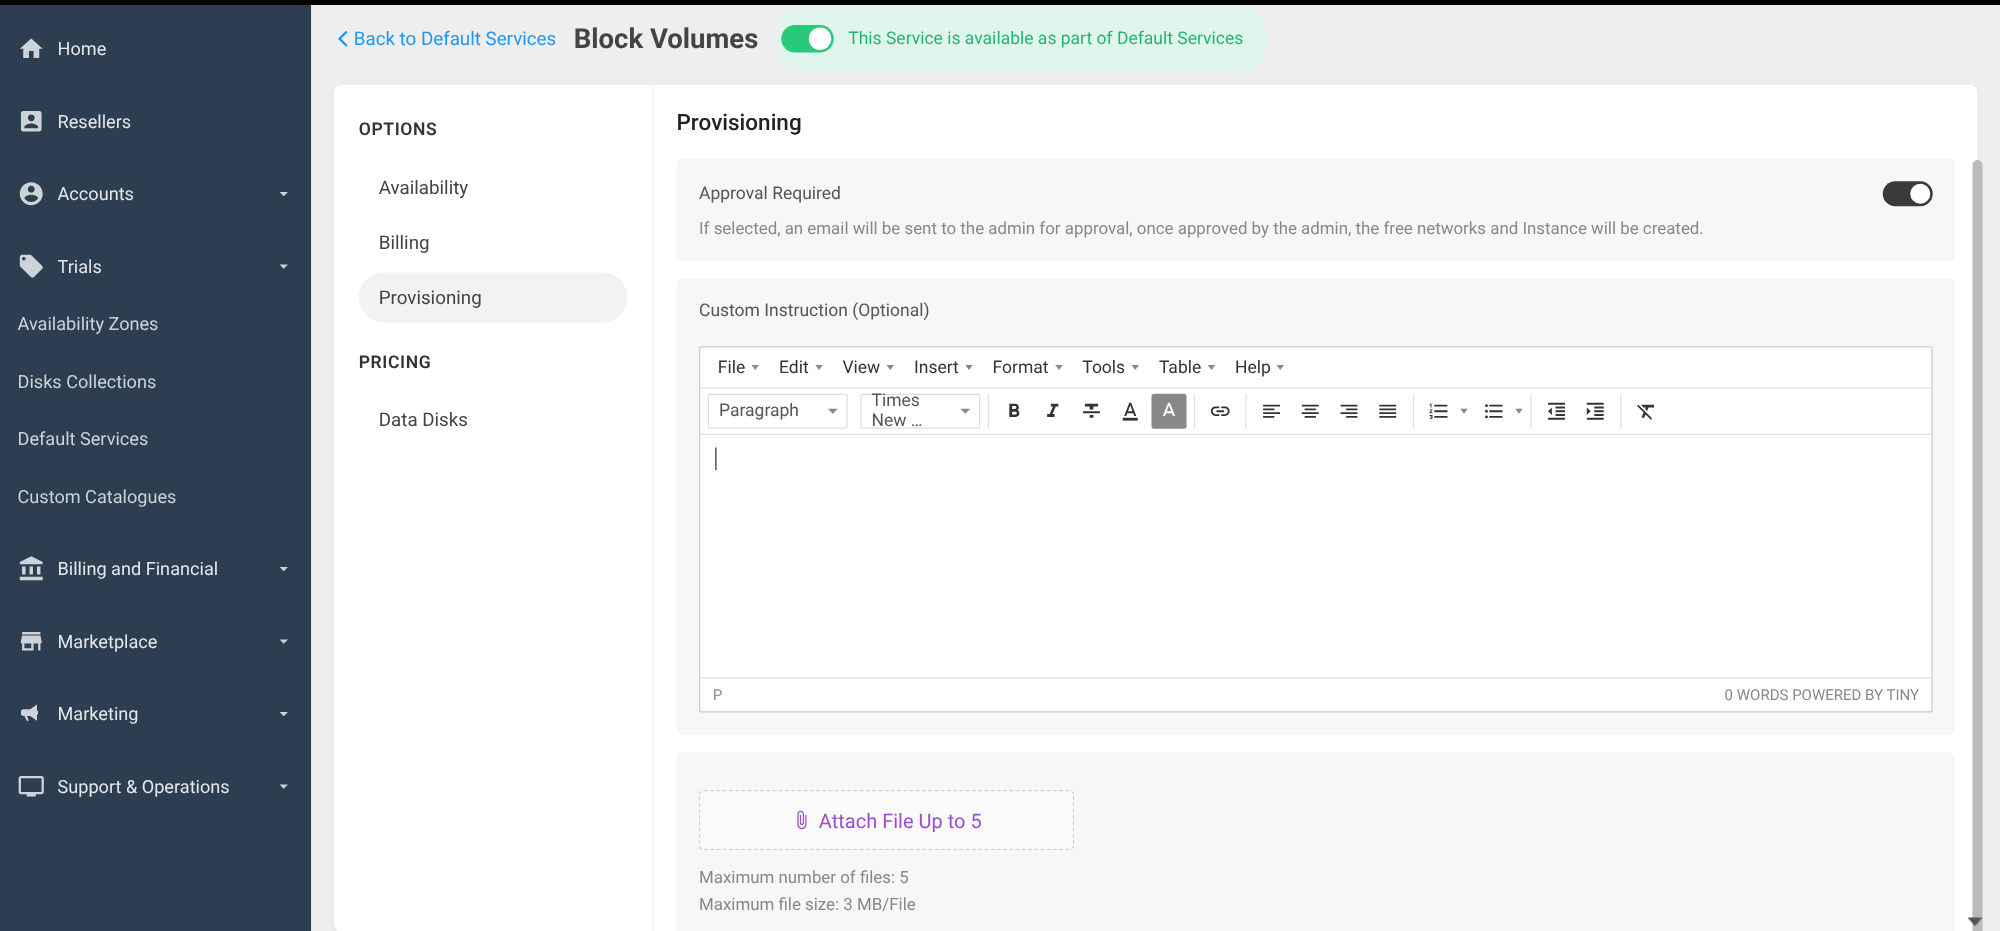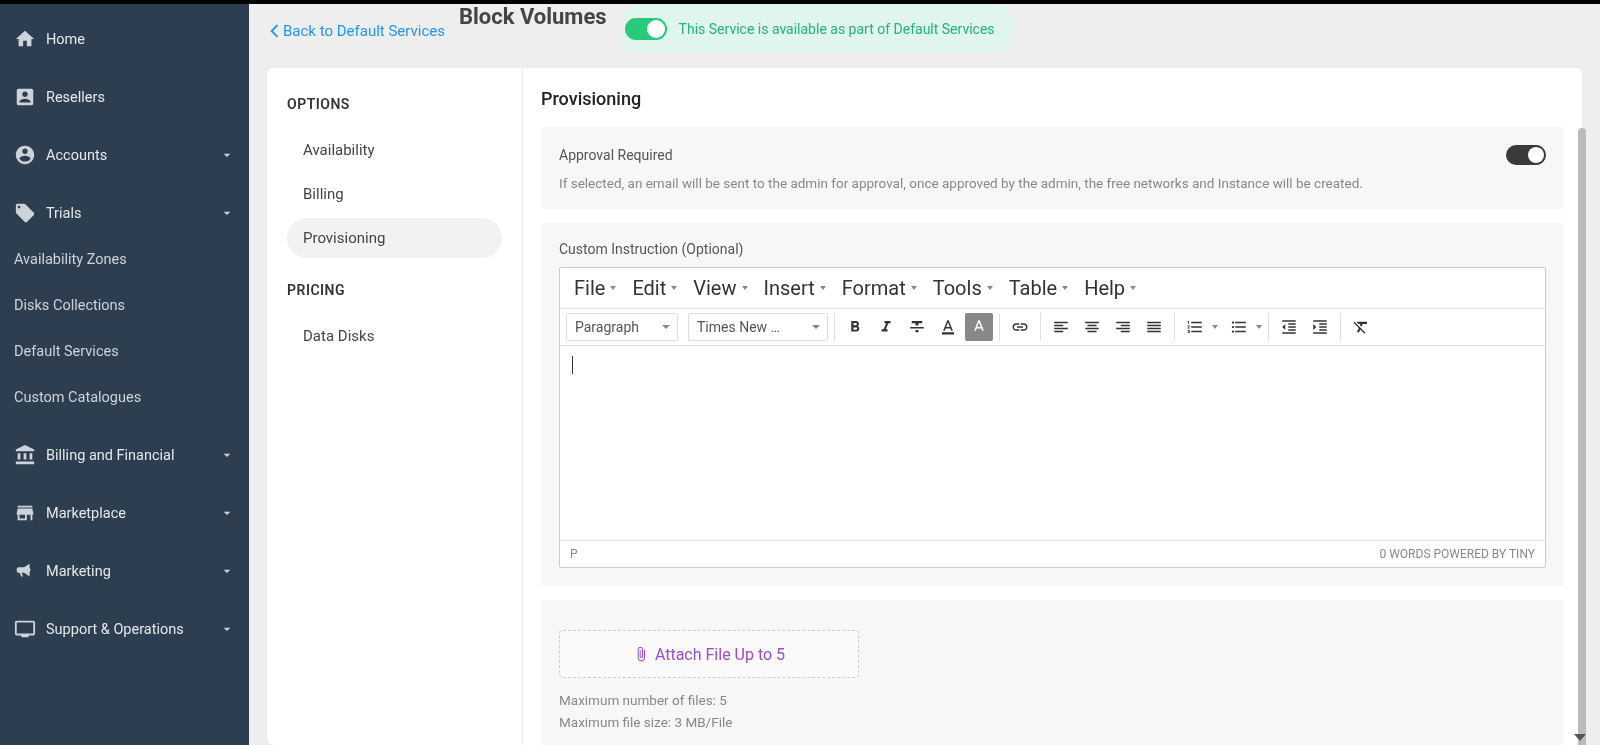--- a/index.html
+++ b/index.html
@@ -18,21 +18,21 @@
 .side-icon svg { width: 100%; height: 100%; fill: #cdd3d9; }
 .side-label { flex: 1; color: #e5e8eb; }
 .chev { width: 16px; height: 16px; }
 .chev svg { fill: #cdd3d9; width: 100%; height: 100%; }
 .side-sub { padding-left: 14px; height: 46px; display: flex; align-items: center; cursor: pointer; color: #cdd3d9; }
 
 
 .main { flex: 1; display: flex; flex-direction: column; background: #eeeeee; height: 100%; padding-top: 4px; }
 
 
-.header { height: 54px; display: flex; padding: 0 20px; gap: 14px; }
+.header { height: 54px; display: flex; align-items: center; padding: 0 20px; gap: 14px; }
 .back-link { color: #2196f3; font-size: 15px; text-decoration: none; display: flex; align-items: center; gap: 4px; cursor: pointer; }
 .back-link svg { width: 10px; height: 14px; fill: #2196f3; }
 .page-title { color: #444; font-size: 22px; font-weight: 700; }
 .service-badge { background: #dff5ed; border-radius: 17px; height: 49px; display: flex; align-items: center; padding: 0 18px 0 4px; gap: 12px; }
 .badge-toggle { width: 42px; height: 22px; background: #28c97b; border-radius: 11px; position: relative; cursor: pointer; }
 .badge-toggle::after { content: ""; position: absolute; width: 18px; height: 18px; background: white; border-radius: 50%; top: 2px; right: 2px; }
 .badge-text { color: #22b573; font-size: 14px; }
 
 
 .content-wrap { flex: 1; padding: 10px 18px 0 18px; display: flex; gap: 0; overflow: hidden; position: relative; }
@@ -48,30 +48,30 @@
 .prov-title { font-size: 18px; color: #222; margin-bottom: 18px; font-weight: 500; }
 
 .section { background: #f7f7f7; border-radius: 4px; padding: 18px 18px; margin-bottom: 14px; }
 .section-row { display: flex; justify-content: space-between; align-items: center; }
 .section-label { color: #555; font-size: 14px; }
 .section-help { color: #888; font-size: 13.5px; margin-top: 10px; }
 
 .dark-toggle { width: 40px; height: 20px; background: #3a3a3a; border-radius: 10px; position: relative; cursor: pointer; }
 .dark-toggle::after { content: ""; position: absolute; width: 16px; height: 16px; background: white; border-radius: 50%; top: 2px; right: 2px; }
 
-.editor-label { color: #555; font-size: 14px; margin-bottom: 10px; }
+.editor-label { color: #555; font-size: 14px; margin-bottom: 20px; }
 .editor { border: 1px solid #ccc; background: white; border-radius: 2px; }
 .editor-menubar { display: flex; border-bottom: 1px solid #e0e0e0; padding: 2px 6px; }
-.editor-menu { padding: 6px 8px; font-size: 20px; color: #333; display: flex; align-items: center; gap: 3px; cursor: pointer; }
+.editor-menu { padding: 6px 8px; font-size: 14px; color: #333; display: flex; align-items: center; gap: 3px; cursor: pointer; }
 .editor-menu::after { content: ""; width: 0; height: 0; border-left: 3px solid transparent; border-right: 3px solid transparent; border-top: 4px solid #888; margin-left: 2px; }
 
 .editor-toolbar { display: flex; align-items: center; border-bottom: 1px solid #e0e0e0; padding: 4px 6px; gap: 2px; }
 .tool-select { height: 28px; border: 1px solid #ddd; background: white; padding: 0 22px 0 8px; font-size: 14px; color: #555; position: relative; display: flex; align-items: center; cursor: pointer; border-radius: 2px; }
 .tool-select.paragraph { width: 112px; }
-.tool-select.font { width: 140px; }
+.tool-select.font { width: 96px; }
 .tool-select::after { content: ""; position: absolute; right: 7px; top: 50%; transform: translateY(-50%); width: 0; height: 0; border-left: 4px solid transparent; border-right: 4px solid transparent; border-top: 4px solid #888; }
 .tool-group { display: flex; border-left: 1px solid #e0e0e0; padding-left: 6px; margin-left: 4px; gap: 3px; }
 .tool-btn { width: 28px; height: 28px; display: flex; align-items: center; justify-content: center; cursor: pointer; border-radius: 2px; color: #333; }
 .tool-btn svg { width: 18px; height: 18px; fill: currentColor; }
 .tool-btn.highlighted { background: #888; color: white; }
 
 .editor-body { min-height: 194px; padding: 10px 12px; font-family: "Times New Roman", serif; font-size: 15px; }
 .editor-cursor { width: 1px; height: 18px; background: #333; }
 .editor-status { display: flex; justify-content: space-between; padding: 6px 10px; border-top: 1px solid #e0e0e0; font-size: 12px; color: #888; }
 

